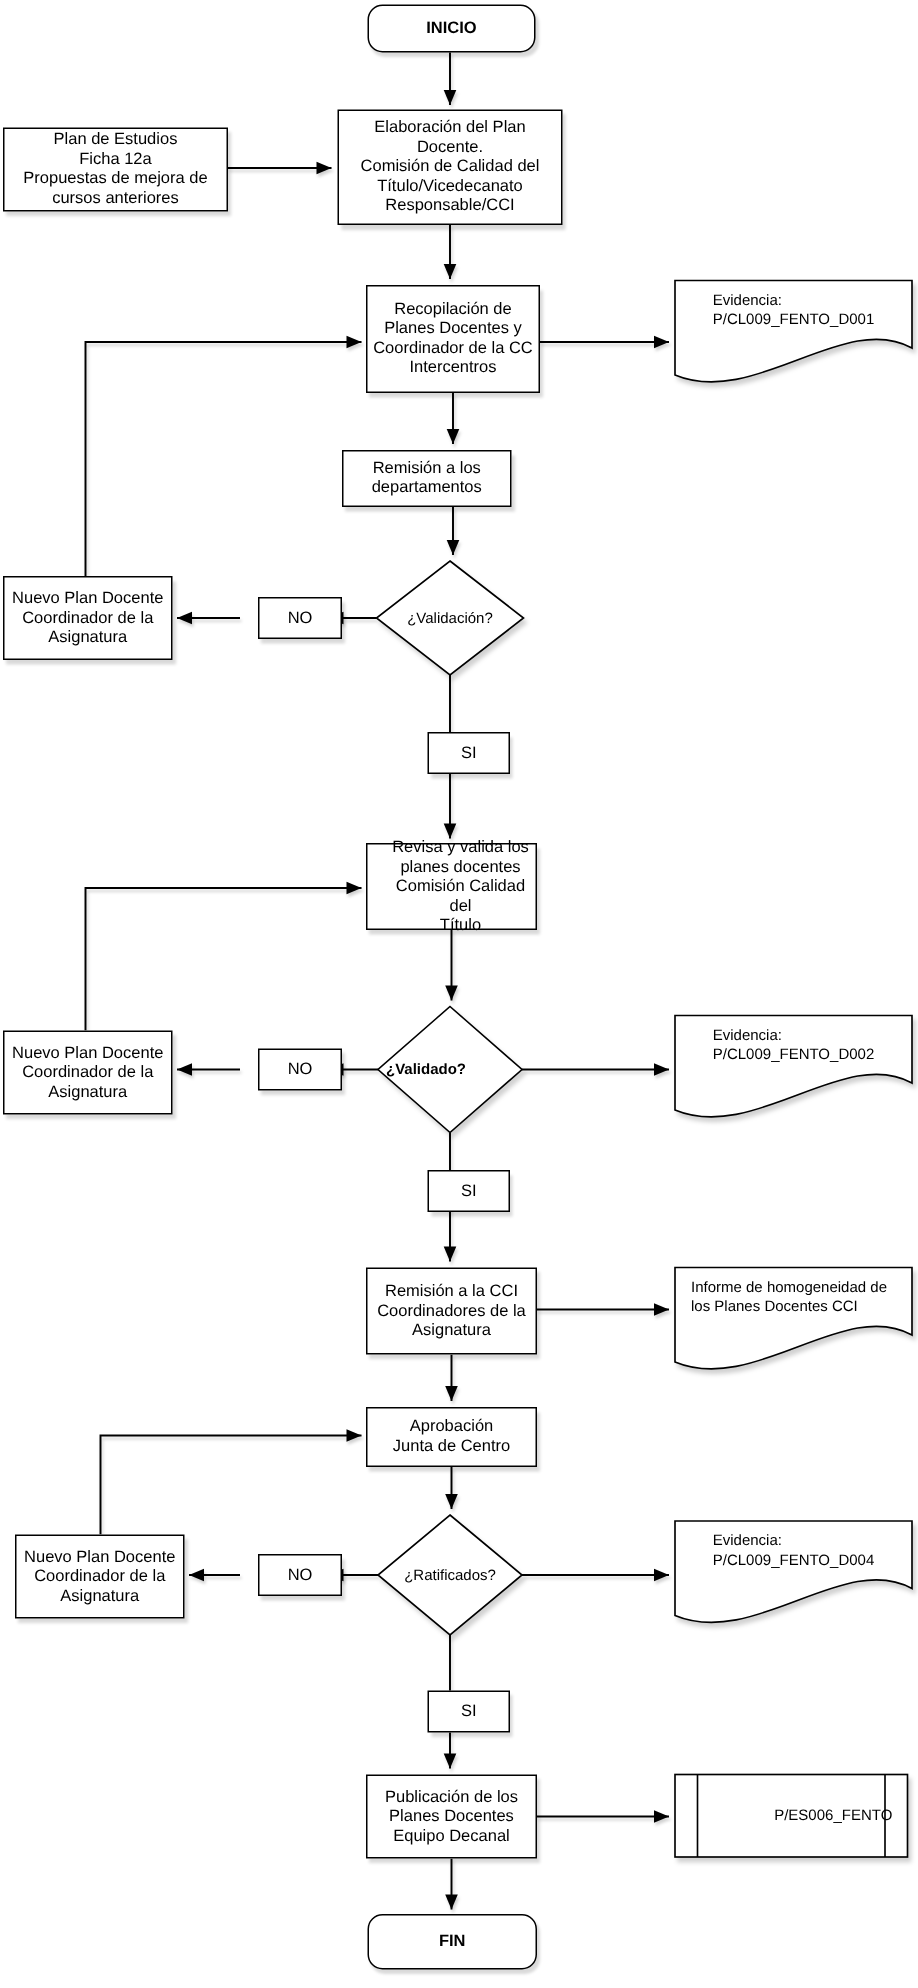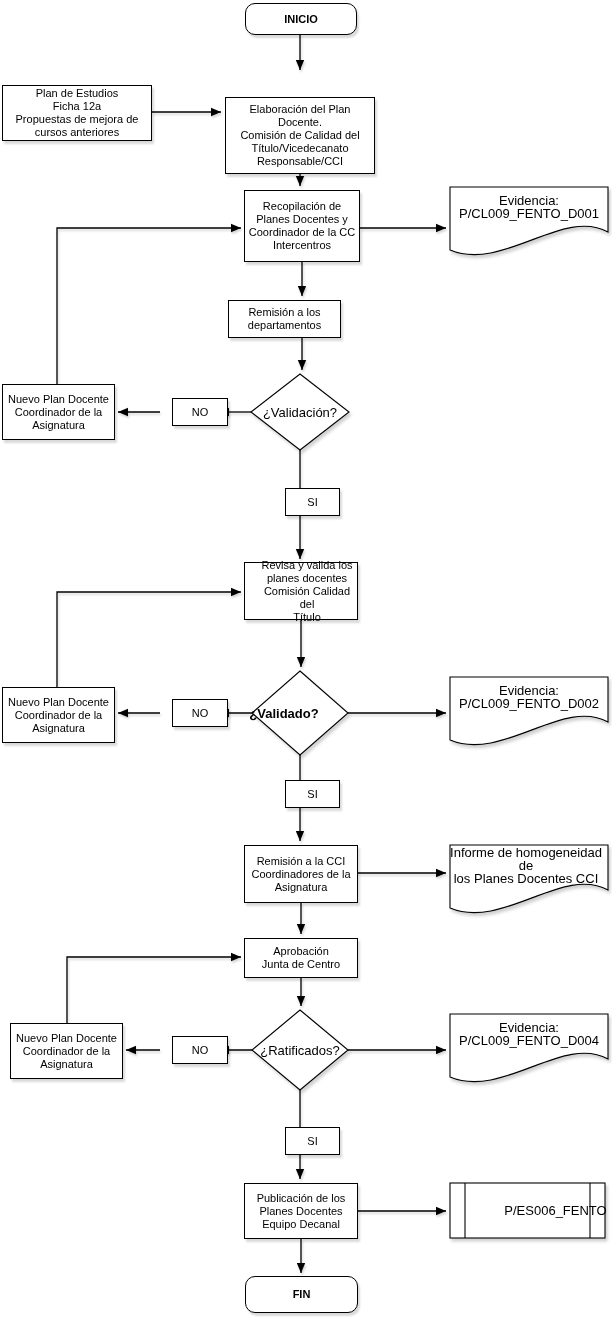--- a/index.html
+++ b/index.html
@@ -17,22 +17,22 @@
     display:flex; align-items:center; justify-content:center;
     text-align:center; white-space:pre-line;
     font-size:11px; line-height:13px;
     box-shadow:2px 3px 2px rgba(0,0,0,0.15);
     padding:1px 2px;
   }
   .rounded { border-radius:10px;font-weight:bold; }
   .small   { border-width:1px;margin-left:12px; }
   .overlay {
     position:absolute; display:flex; align-items:center; justify-content:center;
-    text-align:center; white-space:pre-line;
-    font-size:13px; line-height:13px;
+    text-align:left; white-space:pre-line;
+    font-size:10px; line-height:13px;
     background:transparent; border:none; box-shadow:none;
   }
 </style>
 </head>
 <body>
 
 <div id="canvas">
 
   <svg class="layer" viewBox="0 0 612 1325" xmlns="http://www.w3.org/2000/svg">
     <defs>
@@ -87,21 +87,21 @@
     </g>
   </svg>
 
   <div class="node rounded" style="left:245px;top:3px;width:112px;height:32px;">INICIO</div>
   <div class="node rounded" style="left:245px;top:1276px;width:113px;height:37px;">FIN</div>
 
   <div class="node" style="left:2px;top:85px;width:150px;height:56px;">Plan de Estudios
 Ficha 12a
 Propuestas de mejora de
 cursos anteriores</div>
-  <div class="node" style="left:225px;top:73px;width:150px;height:77px;margin-top:24px;">Elaboración del Plan
+  <div class="node" style="left:225px;top:73px;width:150px;height:77px;">Elaboración del Plan
 Docente.
 Comisión de Calidad del
 Título/Vicedecanato
 Responsable/CCI</div>
   <div class="node" style="left:244px;top:190px;width:116px;height:72px;">Recopilación de
 Planes Docentes y
 Coordinador de la CC
 Intercentros</div>
   <div class="node" style="left:228px;top:300px;width:113px;height:38px;">Remisión a los
 departamentos</div>

